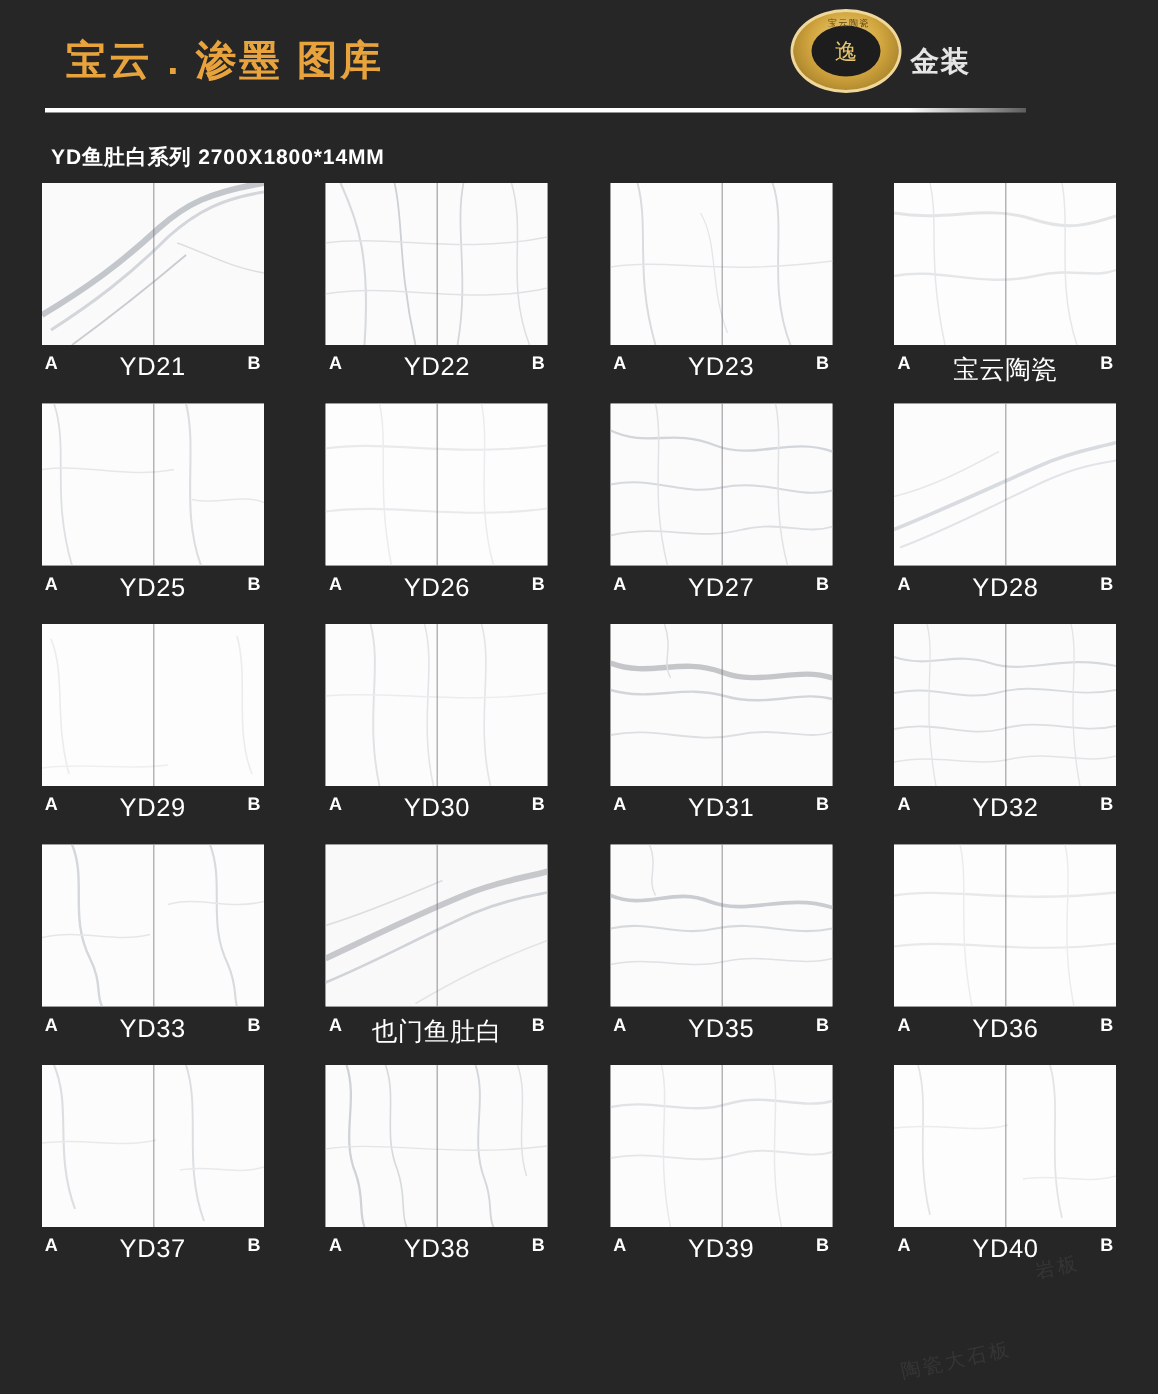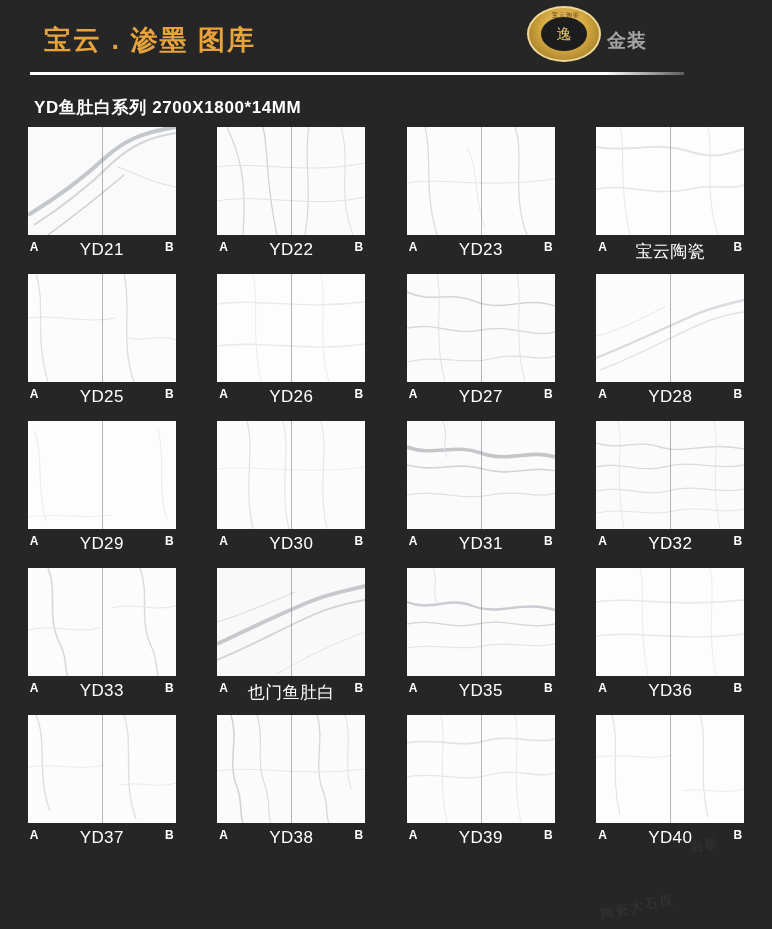--- a/index.html
+++ b/index.html
@@ -75,39 +75,39 @@
     text-align: center;
     font-size: 6px;
     color: #5c4410;
     letter-spacing: 1px;
   }
   .logo-label {
     position: absolute;
     left: 80px;
     top: 22px;
     font-size: 19px;
-    color: #a3a3a3;
+    color: #e5e5e5;
     font-weight: bold;
     letter-spacing: 1px;
     white-space: nowrap;
   }
   .rule {
     position: absolute;
     left: 30px;
     top: 72px;
     width: 654px;
     height: 3px;
     background: linear-gradient(90deg, #ffffff 0%, #ffffff 88%, rgba(255,255,255,0.25) 100%);
   }
 
   
   .series-title {
     margin: 18px 0 8px 34px;
     color: #ffffff;
-    font-size: 17px;
+    font-size: 14px;
     font-weight: bold;
     letter-spacing: 0.6px;
   }
 
   
   .grid {
     display: grid;
     grid-template-columns: repeat(4, 1fr);
     gap: 18px 6px;
     padding: 0 10px;

